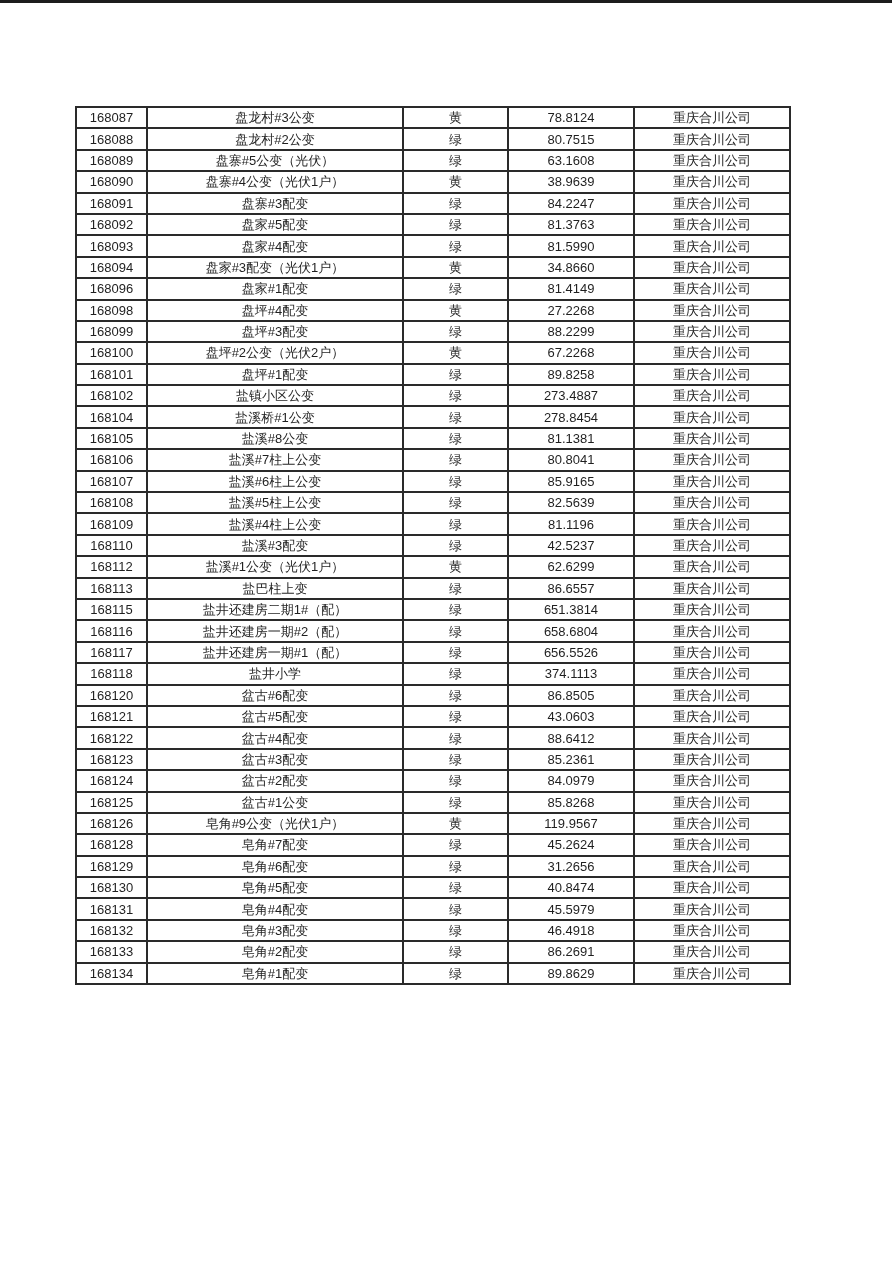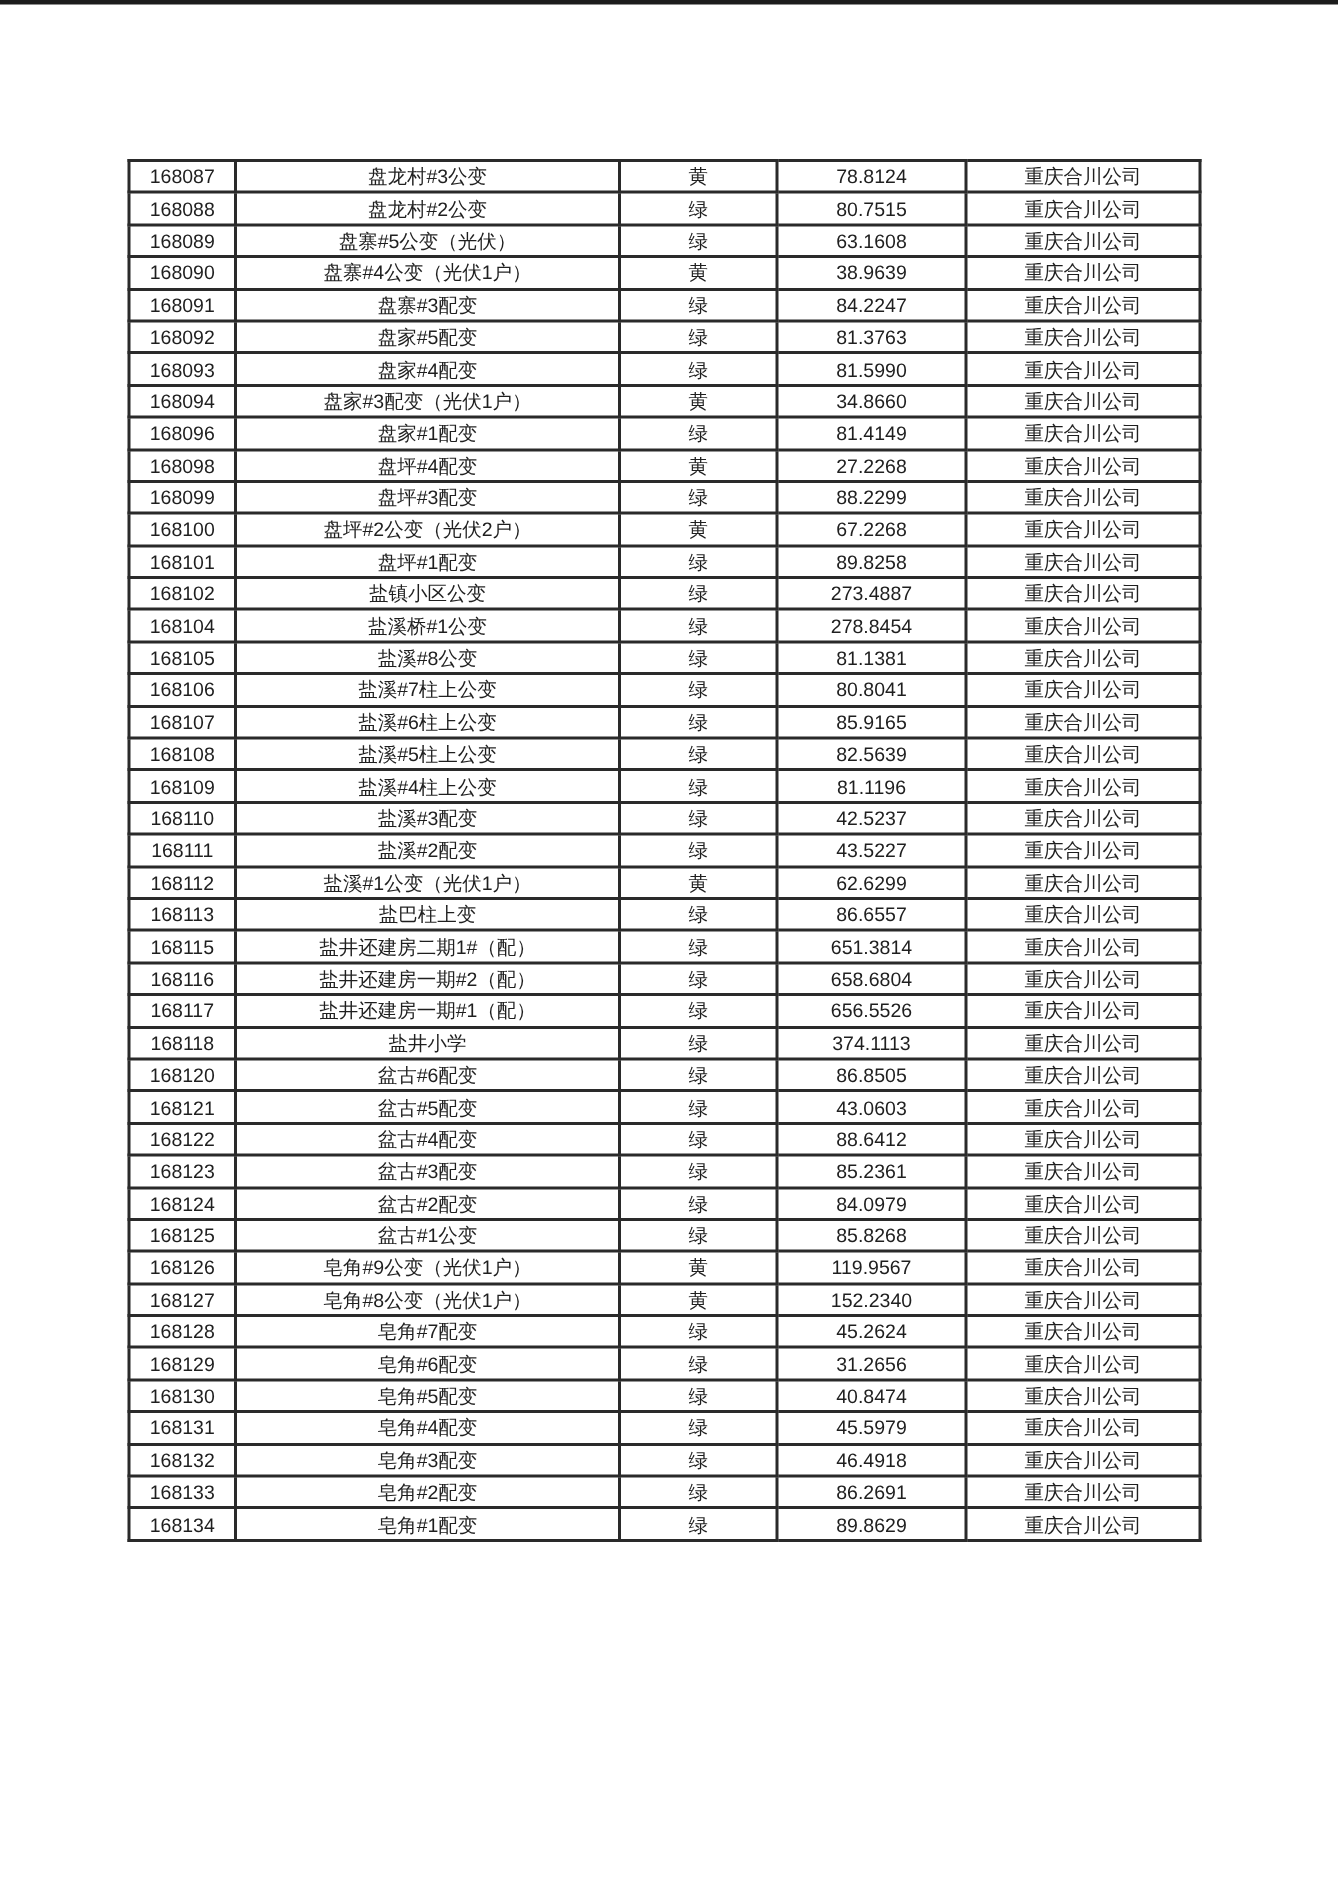--- a/index.html
+++ b/index.html
@@ -15,21 +15,21 @@
   .top-edge-bar {
     position: absolute;
     top: 0; left: 0;
     width: 892px;
     height: 3px;
     background: #1c1c1c;
   }
   .sheet {
     position: absolute;
     top: 106px;
-    left: 85px;
+    left: 75px;
   }
   table.data-table {
     border-collapse: collapse;
     table-layout: fixed;
     width: 714px;
   }
   table.data-table td {
     border: 2px solid #2a2a2a;
     height: 19.4px;
     padding: 0 2px;
@@ -203,27 +203,20 @@
           <td>重庆合川公司</td>
         </tr>
         <tr>
           <td>168110</td>
           <td>盐溪#3配变</td>
           <td>绿</td>
           <td>42.5237</td>
           <td>重庆合川公司</td>
         </tr>
         <tr>
-          <td>168111</td>
-          <td>盐溪#2配变</td>
-          <td>绿</td>
-          <td>43.5227</td>
-          <td>重庆合川公司</td>
-        </tr>
-        <tr>
           <td>168112</td>
           <td>盐溪#1公变（光伏1户）</td>
           <td>黄</td>
           <td>62.6299</td>
           <td>重庆合川公司</td>
         </tr>
         <tr>
           <td>168113</td>
           <td>盐巴柱上变</td>
           <td>绿</td>
@@ -298,27 +291,20 @@
           <td>盆古#1公变</td>
           <td>绿</td>
           <td>85.8268</td>
           <td>重庆合川公司</td>
         </tr>
         <tr>
           <td>168126</td>
           <td>皂角#9公变（光伏1户）</td>
           <td>黄</td>
           <td>119.9567</td>
-          <td>重庆合川公司</td>
-        </tr>
-        <tr>
-          <td>168127</td>
-          <td>皂角#8公变（光伏1户）</td>
-          <td>黄</td>
-          <td>152.2340</td>
           <td>重庆合川公司</td>
         </tr>
         <tr>
           <td>168128</td>
           <td>皂角#7配变</td>
           <td>绿</td>
           <td>45.2624</td>
           <td>重庆合川公司</td>
         </tr>
         <tr>

